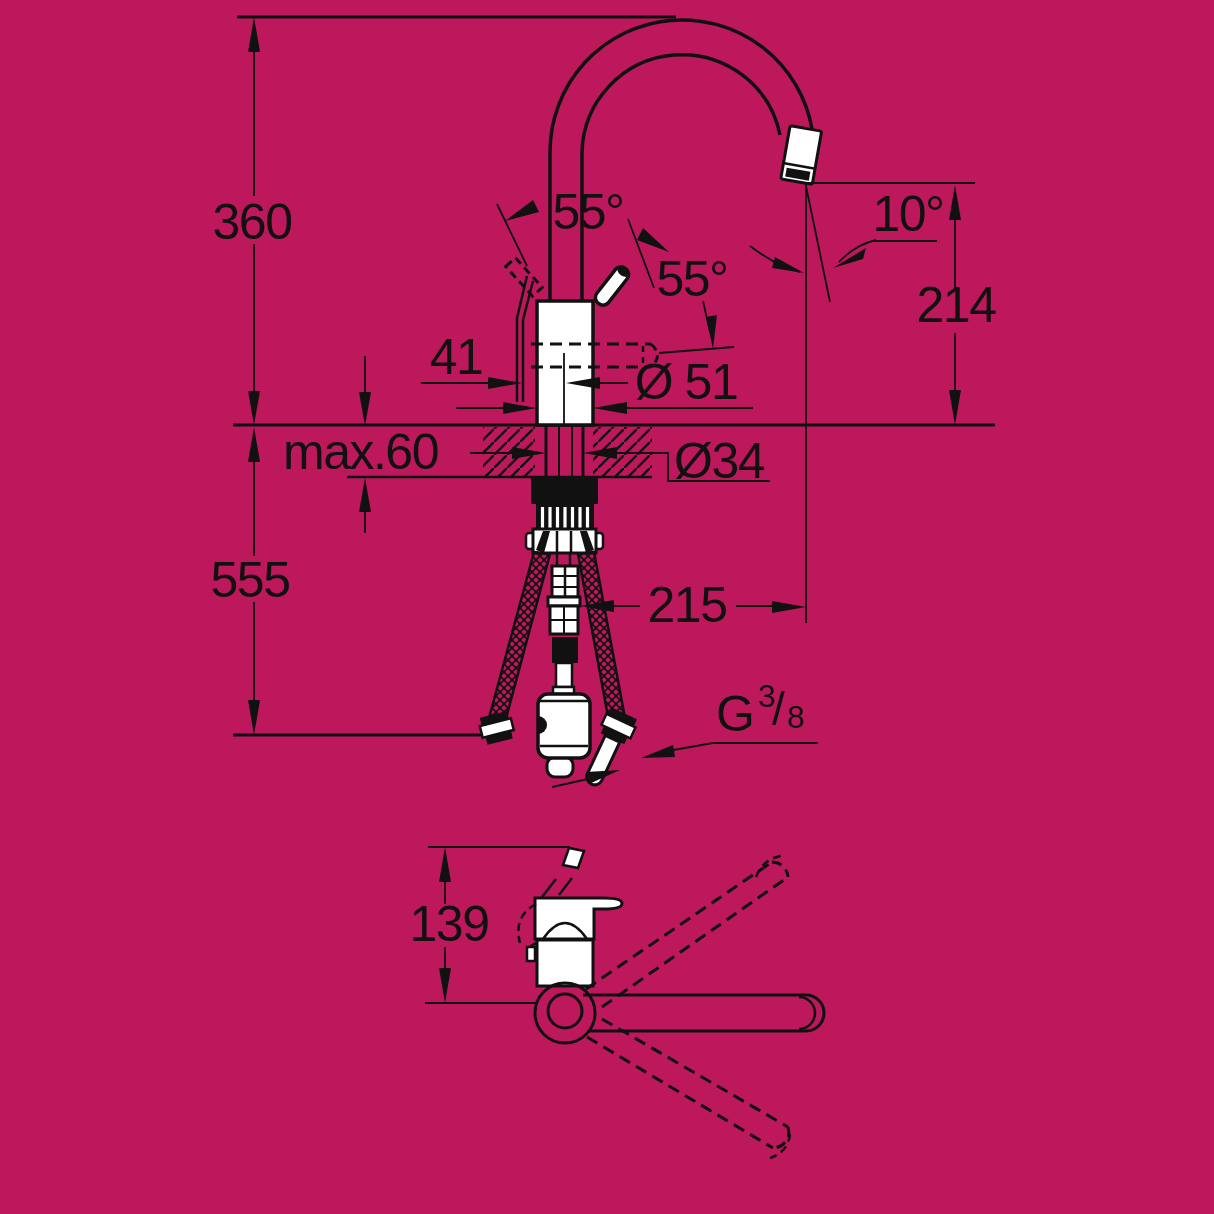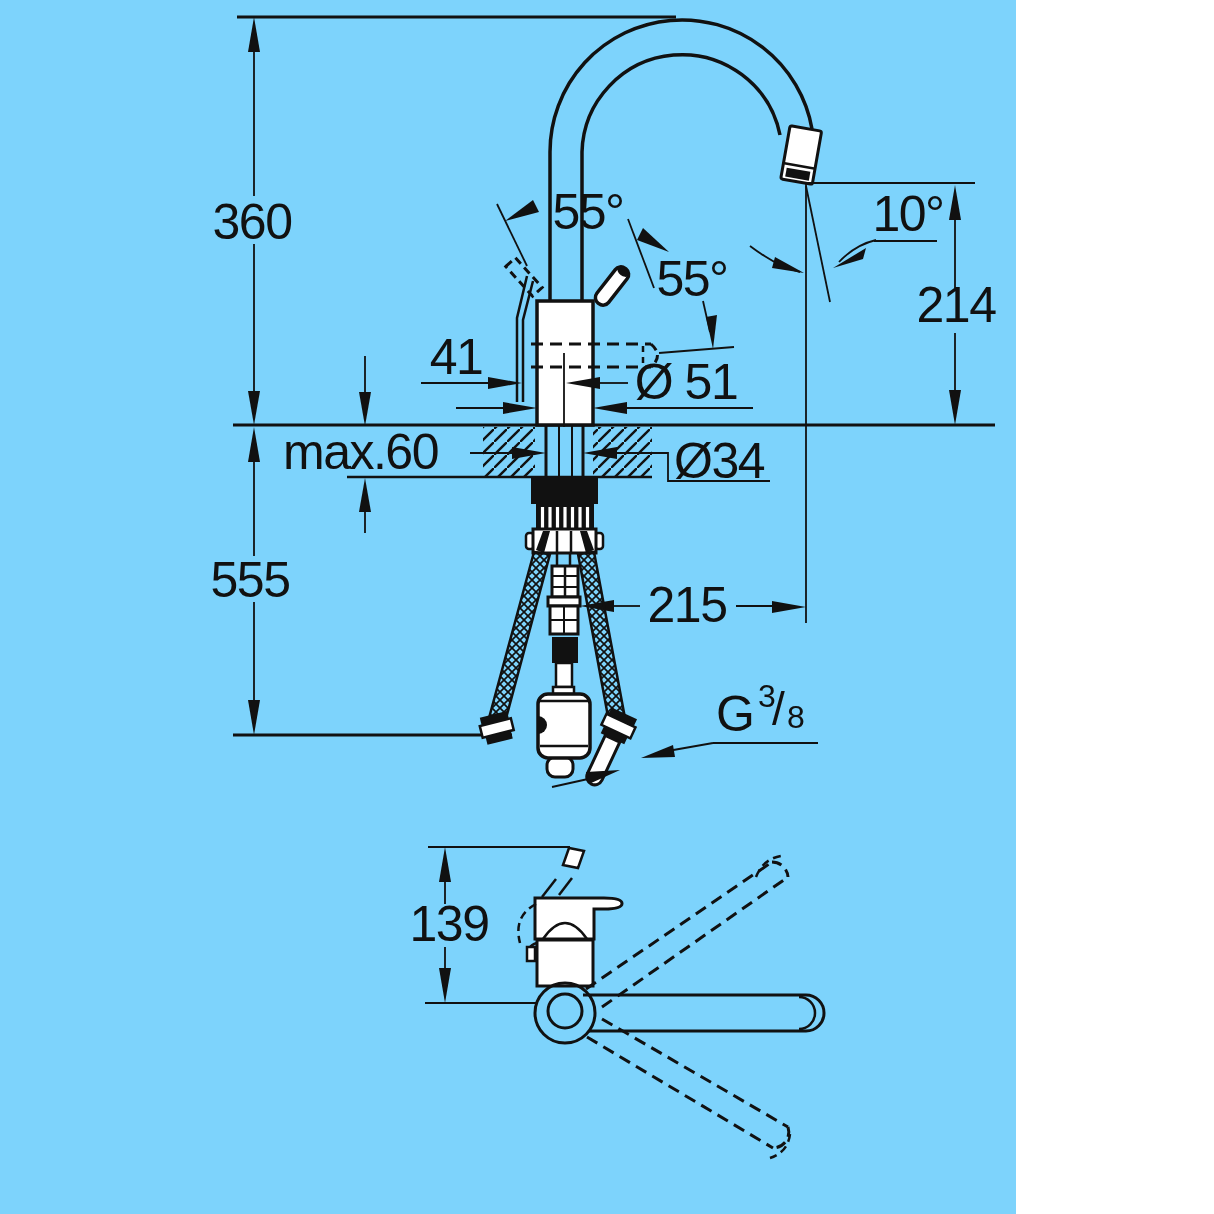--- a/index.html
+++ b/index.html
@@ -1,16 +1,16 @@
 <!DOCTYPE html>
 <html><head>
 <meta charset="utf-8">
 <style>
   html,body{margin:0;padding:0;background:#ffffff;}
-  .canvas-wrap{width:1016px;height:1214px;background:#7dd3fc;position:relative;overflow:hidden;}
+  .canvas-wrap{width:1214px;height:1214px;background:#be185d;position:relative;overflow:hidden;}
   svg{display:block;}
   .dim-text{font-family:"Liberation Sans",sans-serif;font-size:50px;fill:#111;letter-spacing:-1.5px;}
   .dim-text-small{font-family:"Liberation Sans",sans-serif;font-size:32px;fill:#111;}
   .dim-text-slash{font-family:"Liberation Sans",sans-serif;font-size:46px;fill:#111;}
   .thick{stroke:#111;stroke-width:3.5;fill:none;}
   .med{stroke:#111;stroke-width:3;fill:none;}
   .med25{stroke:#111;stroke-width:2.5;fill:none;}
   .thin{stroke:#111;stroke-width:1.8;fill:none;}
   .fillb{fill:#111;stroke:none;}
   .wfill{fill:#fff;}

